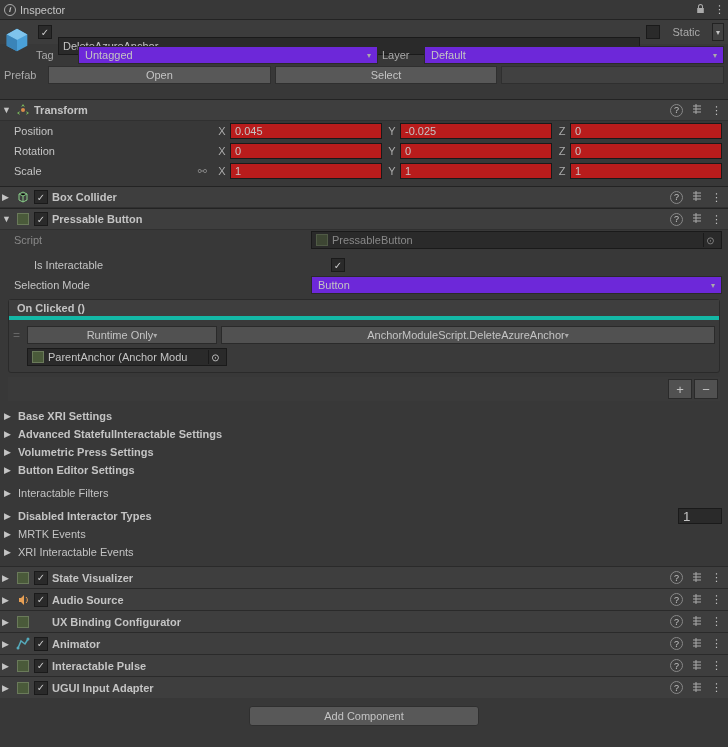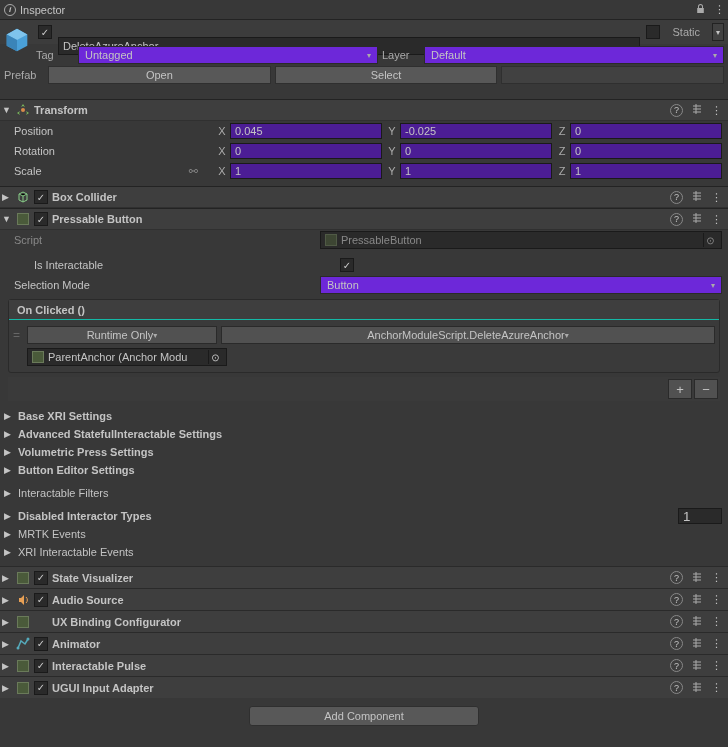--- a/index.html
+++ b/index.html
@@ -27,34 +27,34 @@
   .prefab-label { width: 40px; color: #aaa; }
   .btn { background: #585858; border: 1px solid #2f2f2f; height: 18px; flex: 1; color: #c4c4c4; display: flex; align-items: center; justify-content: center; cursor: pointer; }
   
   .component-header { background: #3e3e3e; height: 22px; display: flex; align-items: center; padding: 0 6px 0 2px; gap: 4px; border-top: 1px solid #232323; border-bottom: 1px solid #303030; }
   .foldout { width: 10px; font-size: 9px; cursor: pointer; }
   .comp-icon { width: 14px; height: 14px; display: inline-flex; align-items: center; justify-content: center; font-size: 10px; }
   .comp-title { font-weight: bold; flex: 1; }
   .comp-actions { display: flex; gap: 8px; align-items: center; }
   .help-icon { width: 13px; height: 13px; border: 1px solid #888; border-radius: 50%; display: inline-flex; align-items: center; justify-content: center; font-size: 9px; }
   
-  .prop-row { height: 20px; display: flex; align-items: center; padding: 0 6px 0 14px; gap: 16px; }
+  .prop-row { height: 20px; display: flex; align-items: center; padding: 0 6px 0 14px; gap: 7px; }
   .prop-label { width: 268px; color: #c4c4c4; display: flex; align-items: center; gap: 4px; }
   .xyz-field { display: flex; align-items: center; gap: 2px; }
   .xyz-label { width: 12px; text-align: center; color: #aaa; }
-  .num-input { background: #4c1d95; border: 1px solid #1a1a1a; height: 16px; padding: 0 4px; color: #c4c4c4; font-size: 11px; flex: 1; }
+  .num-input { background: #b91c1c; border: 1px solid #1a1a1a; height: 16px; padding: 0 4px; color: #c4c4c4; font-size: 11px; flex: 1; }
   .xyz-group { display: flex; flex: 1; gap: 4px; }
   .xyz-group .xyz-field { flex: 1; }
   .link-icon { font-size: 11px; color: #888; margin-right: 2px; }
   
   .obj-field { background: #2a2a2a; border: 1px solid #1a1a1a; height: 18px; flex: 1; display: flex; align-items: center; padding: 0 4px; color: #888; gap: 4px; }
   .obj-picker { width: 14px; height: 14px; border-left: 1px solid #1a1a1a; display: flex; align-items: center; justify-content: center; font-size: 10px; margin-left: auto; }
   
   .event-box { margin: 4px 8px; background: #3a3a3a; border: 1px solid #2a2a2a; border-radius: 3px; }
-  .event-header { background: #3e3e3e; height: 20px; display: flex; align-items: center; padding: 0 8px; font-weight: bold; border-bottom: 1px solid #14b8a6; }
+  .event-header { background: #3e3e3e; height: 20px; display: flex; align-items: center; padding: 0 8px; font-weight: bold; border-bottom: 4px solid #14b8a6; }
   .event-body { padding: 6px 4px; display: flex; gap: 4px; flex-direction: column; }
   .event-row { display: flex; gap: 4px; align-items: center; }
   .drag-handle { width: 10px; color: #666; font-size: 12px; }
   .event-dd { background: #515151; border: 1px solid #2a2a2a; height: 18px; display: flex; align-items: center; padding: 0 6px; justify-content: center; color: #c4c4c4; }
   .event-dd.small { width: 190px; }
   .event-dd.big { flex: 1; }
   .event-obj { background: #2a2a2a; border: 1px solid #1a1a1a; height: 18px; width: 200px; display: flex; align-items: center; padding: 0 4px; color: #c4c4c4; gap: 4px; margin-left: 14px; }
   .event-buttons { display: flex; justify-content: flex-end; padding: 2px; gap: 2px; background: #3a3a3a; margin: 4px 8px 6px 8px; }
   .sq-btn { width: 24px; height: 20px; background: #515151; border: 1px solid #2a2a2a; display: flex; align-items: center; justify-content: center; font-size: 13px; color: #c4c4c4; cursor: pointer; }
   

